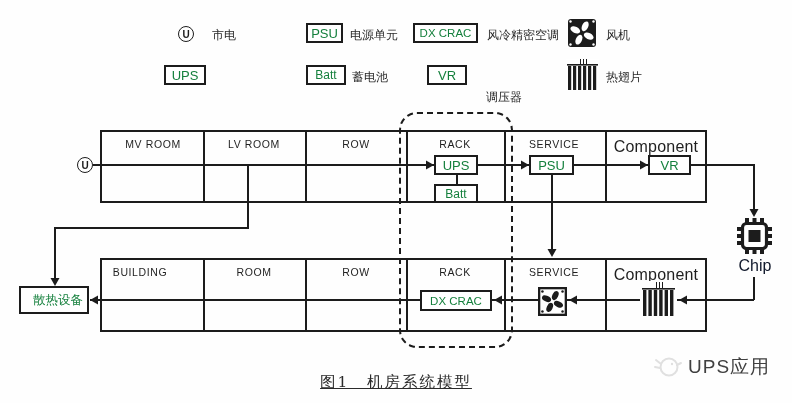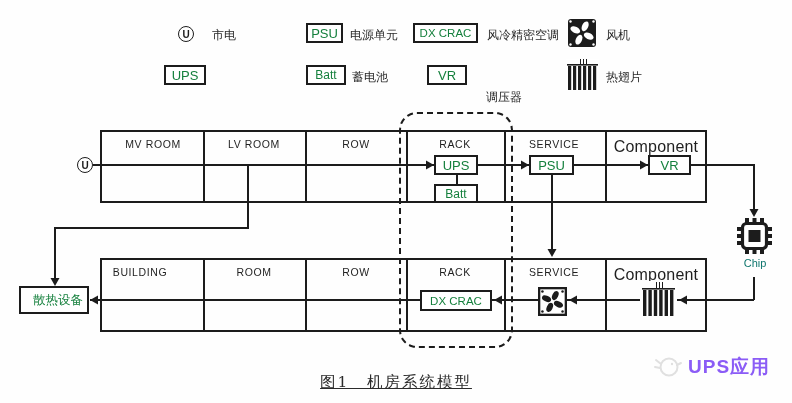--- a/index.html
+++ b/index.html
@@ -27,28 +27,28 @@
   .colhead{
     position:absolute;top:6px;transform:translateX(-50%);
     font-size:10.5px;letter-spacing:.6px;color:#1f1f1f;white-space:nowrap;
   }
   .colhead.mixed{font-size:16px;letter-spacing:.2px;}
   .icon-wrap{position:absolute;z-index:3;background:#fff;display:flex;align-items:center;justify-content:center;}
   .dashed-zone{
     position:absolute;z-index:4;border:2.5px dashed #1c1c1c;border-radius:18px;box-sizing:border-box;
   }
   .microdc{position:absolute;z-index:4;font-size:12.5px;color:#1f1f1f;white-space:nowrap;}
-  .chip-label{position:absolute;z-index:3;font-size:11px;color:#0f766e;transform:translateX(-50%);white-space:nowrap;}
+  .chip-label{position:absolute;z-index:3;font-size:16px;color:#0f172a;transform:translateX(-50%);white-space:nowrap;}
   .caption{
     position:absolute;z-index:3;width:100%;text-align:center;
     font-family:"DejaVu Serif","Liberation Serif",serif;font-size:15.5px;letter-spacing:2px;color:#2b2b2b;
   }
   .watermark{
     position:absolute;z-index:3;display:flex;align-items:center;gap:4px;
-    color:#8b5cf6;font-size:19px;font-weight:bold;letter-spacing:1px;white-space:nowrap;
+    color:#404040;font-size:19px;font-weight:normal;letter-spacing:1px;white-space:nowrap;
   }
 </style>
 </head>
 <body>
 
 <div class="canvas">
 
   <svg class="wires" width="792" height="403" viewBox="0 0 792 403">
     <g stroke="#1c1c1c" stroke-width="2" fill="none">
 

